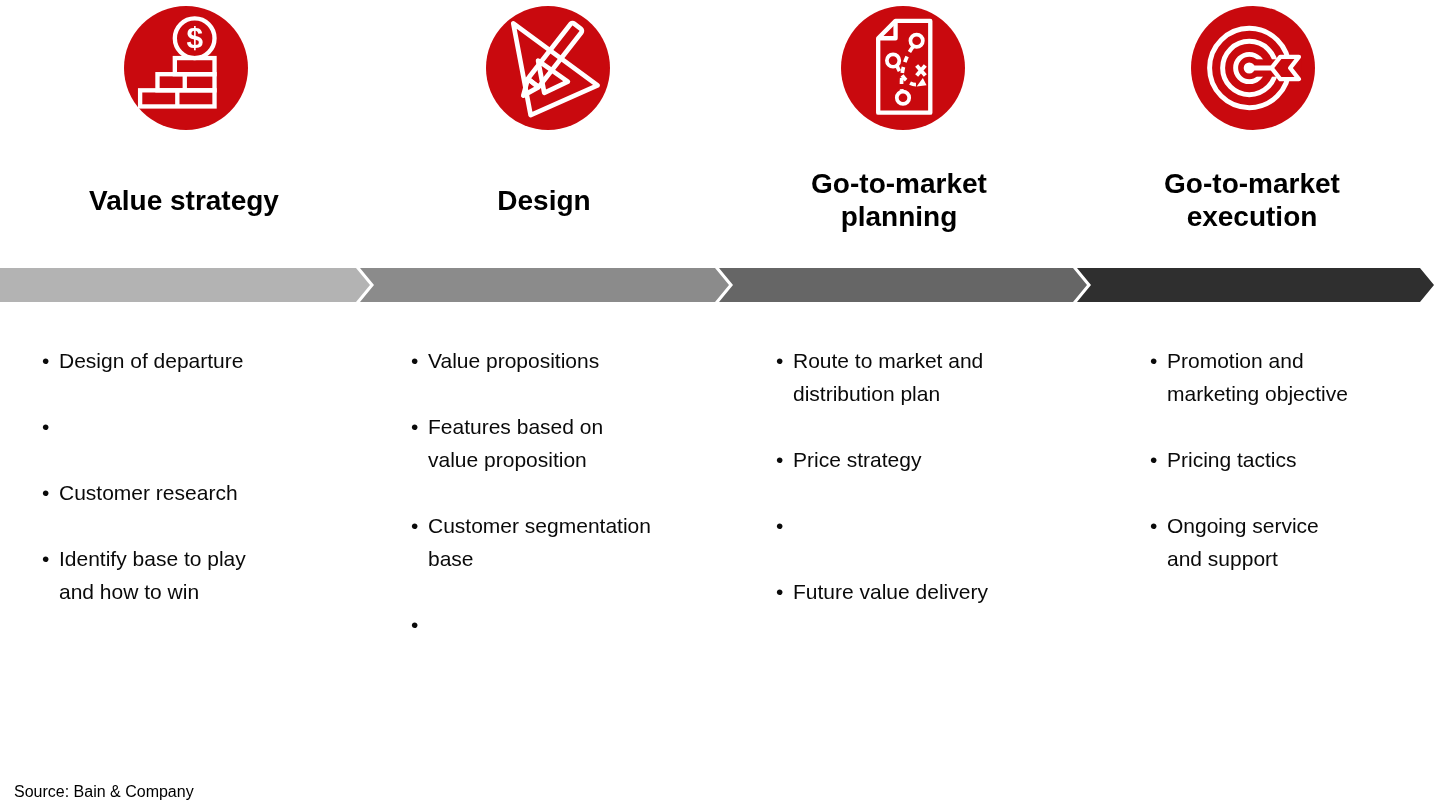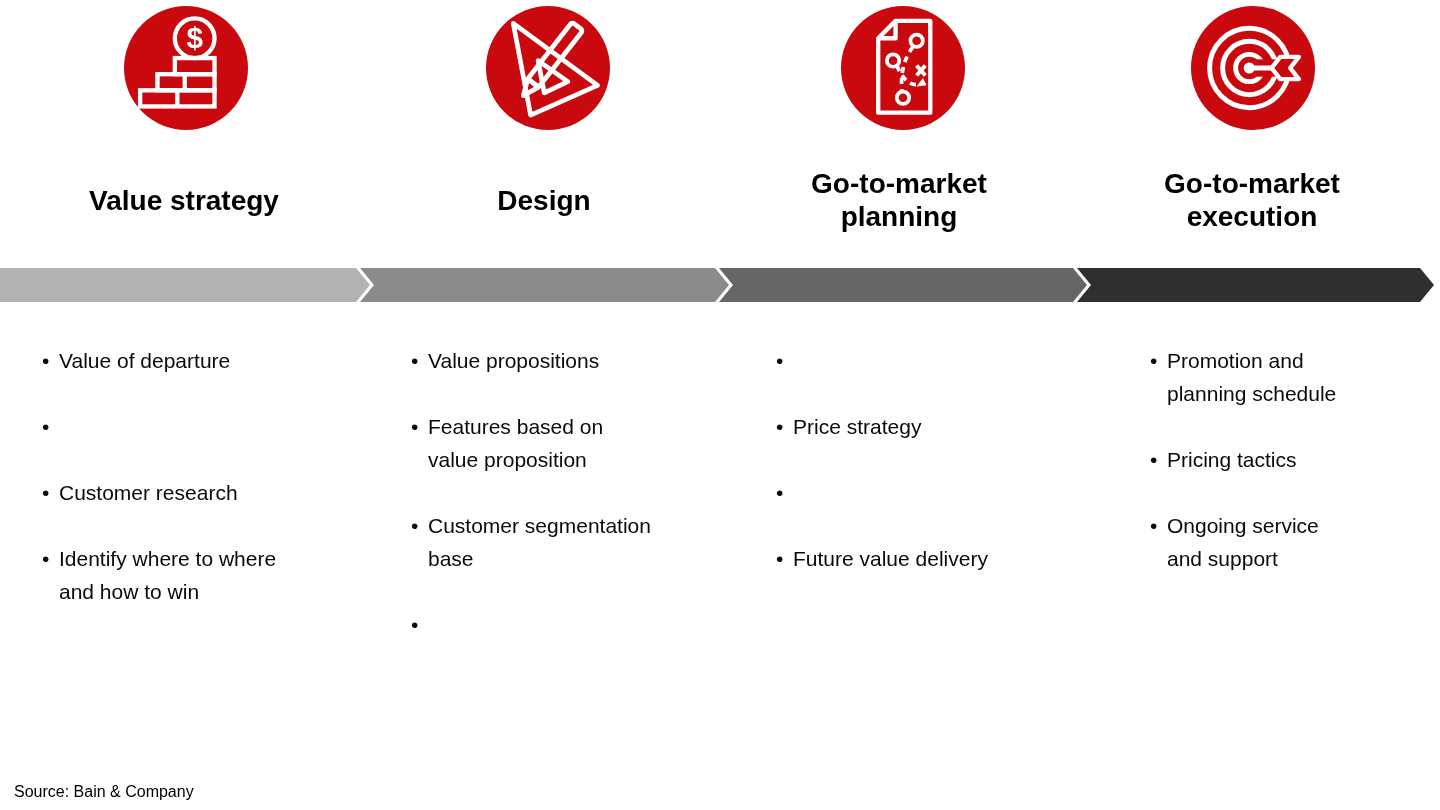--- a/index.html
+++ b/index.html
@@ -99,32 +99,32 @@
   <svg class="band" viewBox="0 0 1440 34" preserveAspectRatio="none">
     <polygon points="0,0 356,0 370,17 356,34 0,34" fill="#b3b3b3"></polygon>
     <polygon points="360,0 715,0 729,17 715,34 360,34 374,17" fill="#8b8b8b"></polygon>
     <polygon points="719,0 1073,0 1087,17 1073,34 719,34 733,17" fill="#666666"></polygon>
     <polygon points="1077,0 1420,0 1434,17 1420,34 1077,34 1091,17" fill="#2f2f2f"></polygon>
   </svg>
 
   <ul class="bullet-list list s1">
     <li>
         <span class="dot">•</span>
-        <span class="btxt">Value of departure</span>
+        <span class="btxt">Design of departure</span>
       </li>
     <li>
         <span class="dot">•</span>
       </li>
     <li>
         <span class="dot">•</span>
         <span class="btxt">Customer research</span>
       </li>
     <li>
         <span class="dot">•</span>
-        <span class="btxt">Identify where to where
+        <span class="btxt">Identify base to play
 and how to win</span>
       </li>
   </ul>
 
   <ul class="bullet-list list s2">
     <li>
         <span class="dot">•</span>
         <span class="btxt">Value propositions</span>
       </li>
     <li>
@@ -138,39 +138,41 @@
 base</span>
       </li>
     <li>
         <span class="dot">•</span>
       </li>
   </ul>
 
   <ul class="bullet-list list s3">
     <li>
         <span class="dot">•</span>
+        <span class="btxt">Route to market and
+distribution plan</span>
       </li>
     <li>
         <span class="dot">•</span>
         <span class="btxt">Price strategy</span>
       </li>
     <li>
         <span class="dot">•</span>
       </li>
     <li>
         <span class="dot">•</span>
         <span class="btxt">Future value delivery</span>
       </li>
   </ul>
 
   <ul class="bullet-list list s4">
     <li>
         <span class="dot">•</span>
         <span class="btxt">Promotion and
-planning schedule</span>
+marketing objective</span>
       </li>
     <li>
         <span class="dot">•</span>
         <span class="btxt">Pricing tactics</span>
       </li>
     <li>
         <span class="dot">•</span>
         <span class="btxt">Ongoing service
 and support</span>
       </li>

